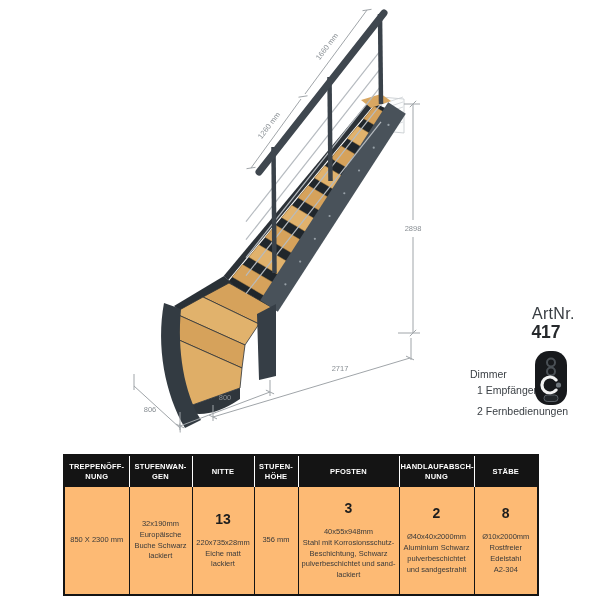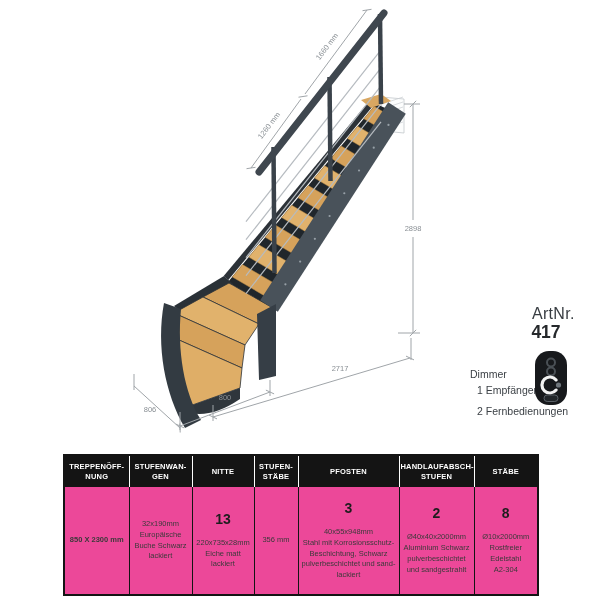--- a/index.html
+++ b/index.html
@@ -6,28 +6,28 @@
   .canvas{position:relative;width:600px;height:600px;background:#ffffff;overflow:hidden;
           font-family:"Liberation Sans", sans-serif;}
   .abs{position:absolute;}
   
   .artnr-label{left:520px;top:305px;width:60px;text-align:left;font-size:16px;color:#383d42;letter-spacing:.3px;margin-left:12px;}
   .artnr-value{left:516px;top:322px;width:60px;text-align:center;font-size:17.5px;font-weight:bold;color:#26292c;}
   .acc{font-size:10.5px;color:#3c4146;left:470px;width:95px;}
   .acc1{top:368px;} .acc2{top:384px;margin-left:7px;} .acc3{top:405px;margin-left:7px;}
   
   table.spec{position:absolute;left:63px;top:454px;width:474px;height:138px;border-collapse:collapse;
-             table-layout:fixed;border:2px solid #141414;background:#ec4899;}
+             table-layout:fixed;border:2px solid #141414;background:#fdba74;}
   table.spec th{background:#141414;color:#ffffff;font-size:7.5px;font-weight:bold;height:29px;
                 text-align:center;vertical-align:middle;white-space:pre-line;line-height:1.3;
                 letter-spacing:.2px;border-left:1px solid #ffffff;padding:1px;}
   table.spec th:first-child{border-left:none;}
   table.spec td{border-left:1.5px solid #141414;font-size:7.5px;color:#3a3a3a;text-align:center;
                 vertical-align:middle;white-space:pre-line;line-height:1.45;padding:2px 1px;}
-  table.spec td:first-child{border-left:none;font-weight:bold;}
+  table.spec td:first-child{border-left:none;}
   .big{font-size:14px;font-weight:bold;color:#1d1d1d;line-height:1.15;}
   svg text{font-family:"Liberation Sans", sans-serif;}
   .dimtxt{font-size:7.5px;fill:#898f94;}
 </style>
 </head>
 <body>
 
 <div class="canvas">
 
   <svg class="abs" style="left:0;top:0;" width="600" height="452" viewBox="0 0 600 452">
@@ -163,24 +163,24 @@
         <col style="width:64px">
     </colgroup>
     <thead>
       <tr>
         <th>TREPPENÖFF-
 NUNG</th>
         <th>STUFENWAN-
 GEN</th>
         <th>NITTE</th>
         <th>STUFEN-
-STÄBE</th>
+HÖHE</th>
         <th>PFOSTEN</th>
         <th>HANDLAUFABSCH-
-STUFEN</th>
+NUNG</th>
         <th>STÄBE</th>
       </tr>
     </thead>
     <tbody>
       <tr>
         <td><div>850 X 2300 mm</div></td>
         <td><div>32x190mm
 Europäische
 Buche Schwarz
 lackiert</div></td>

